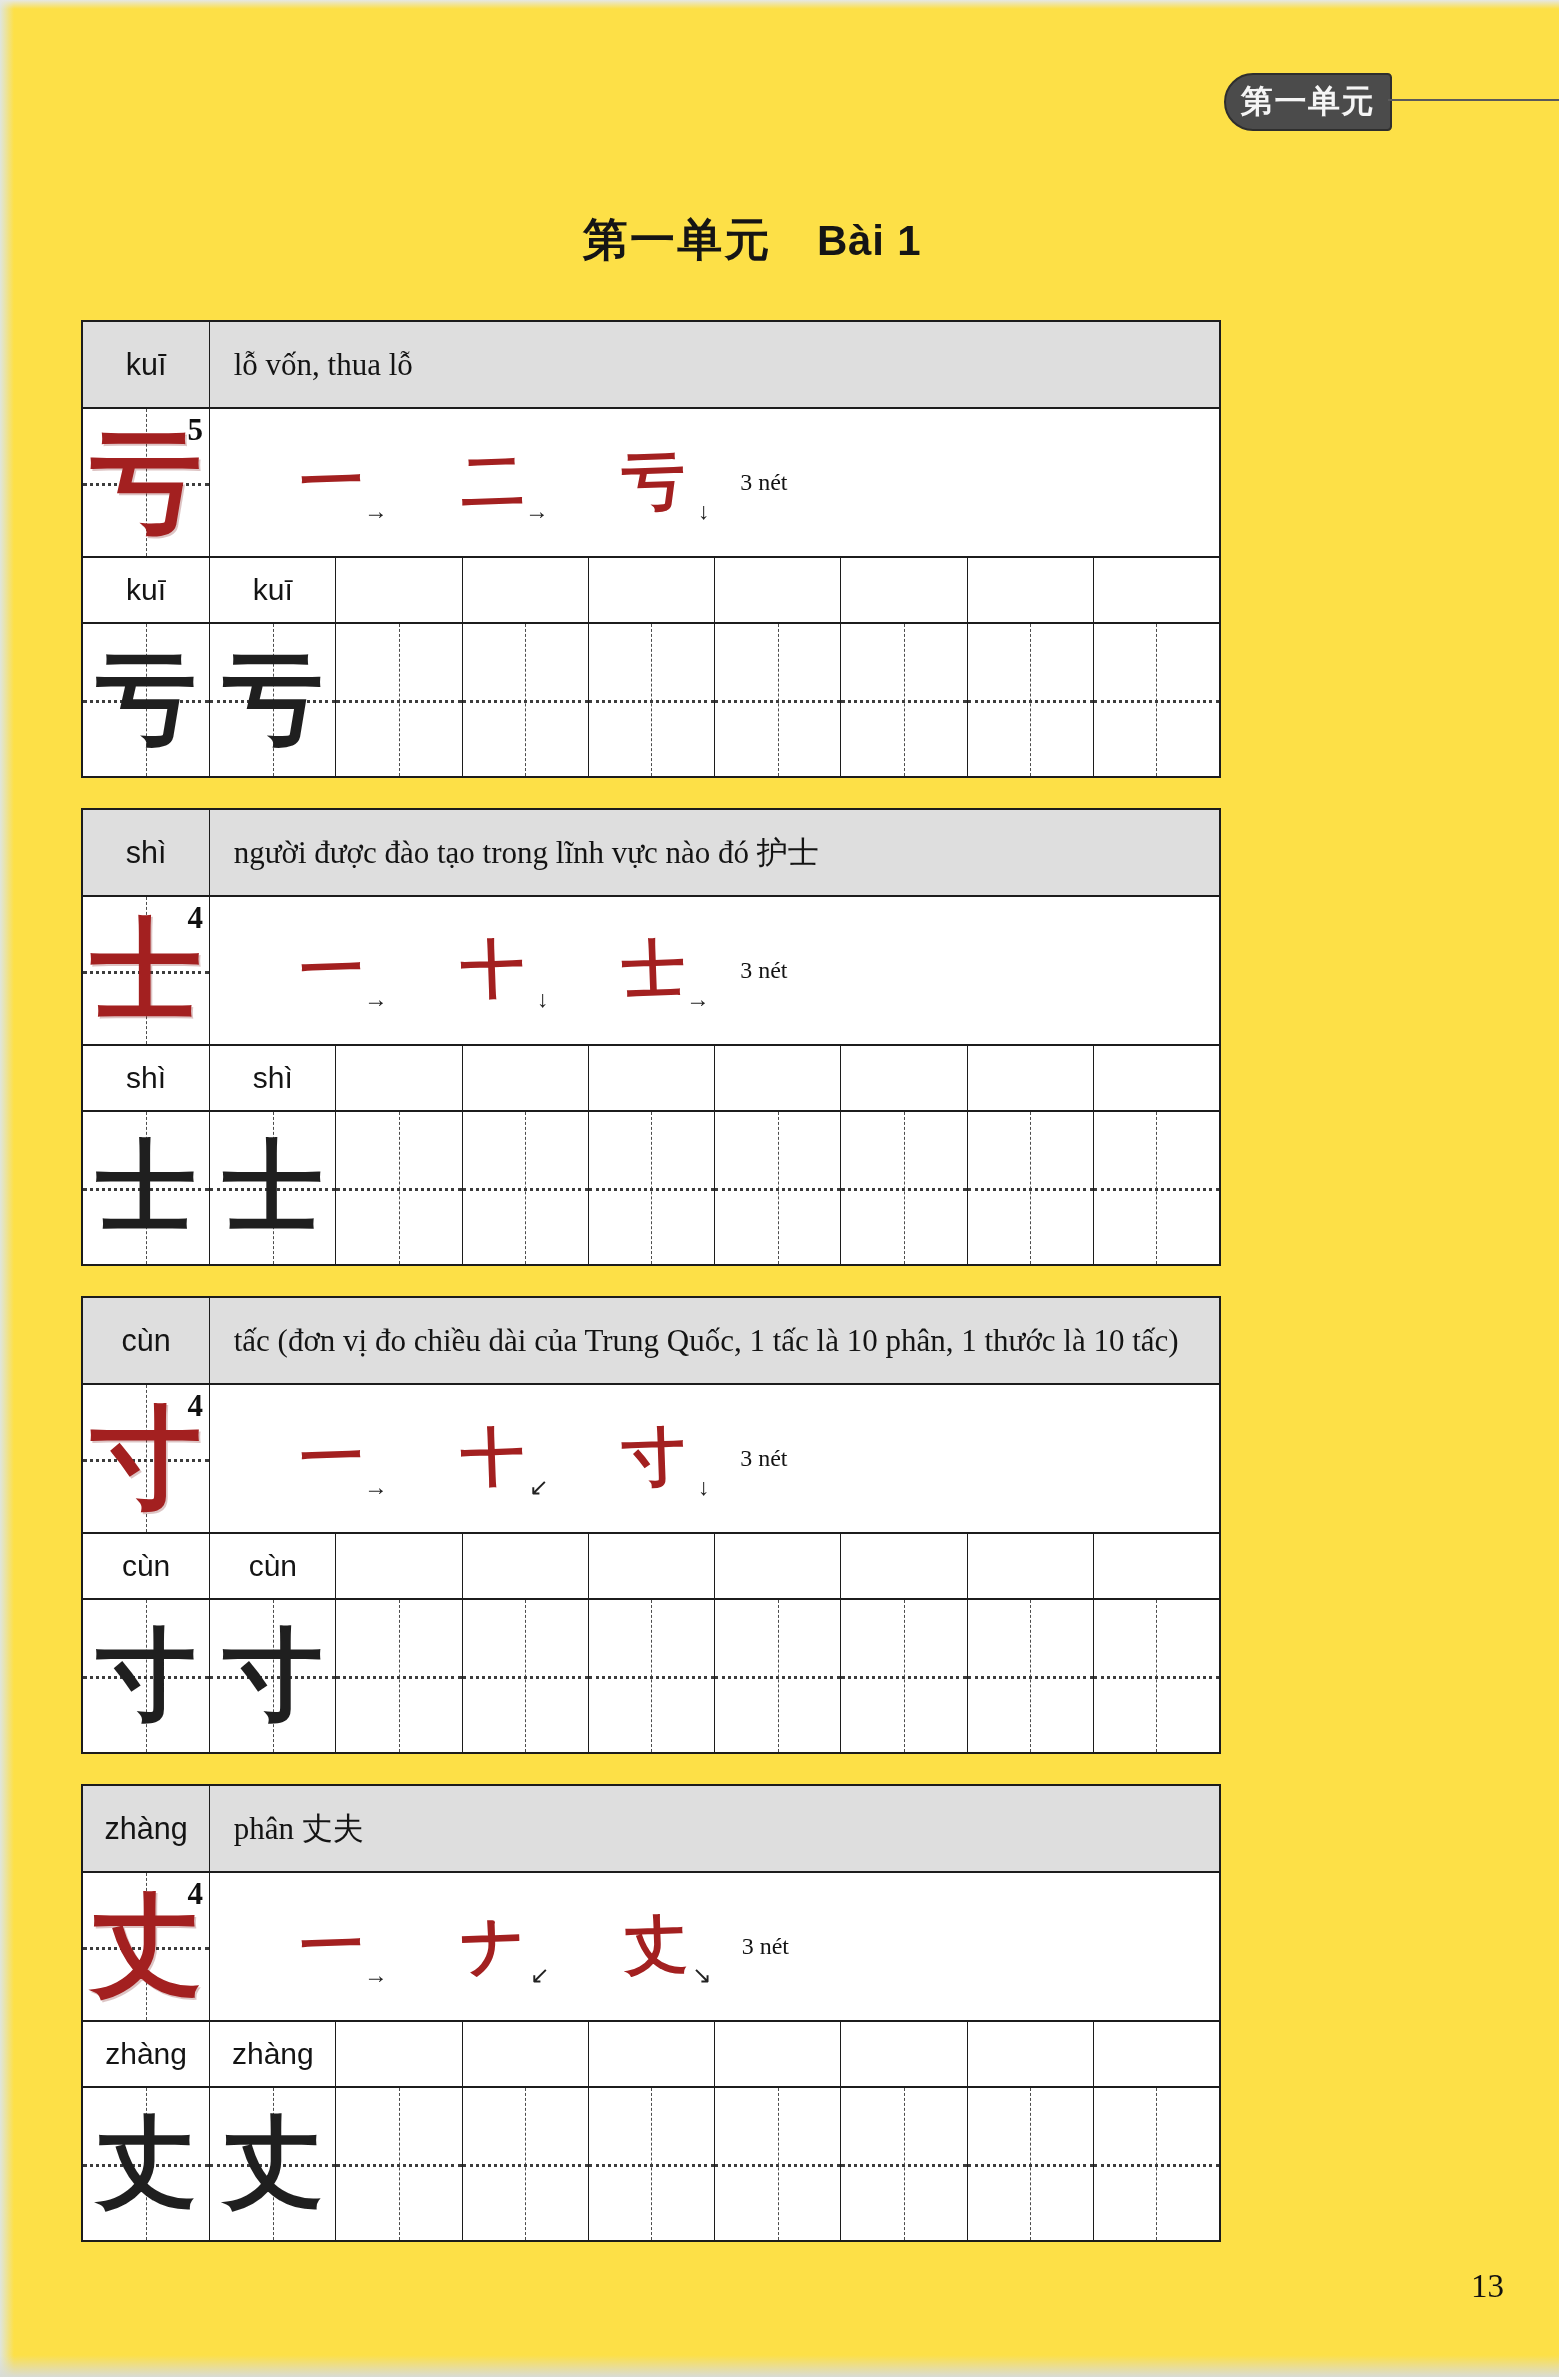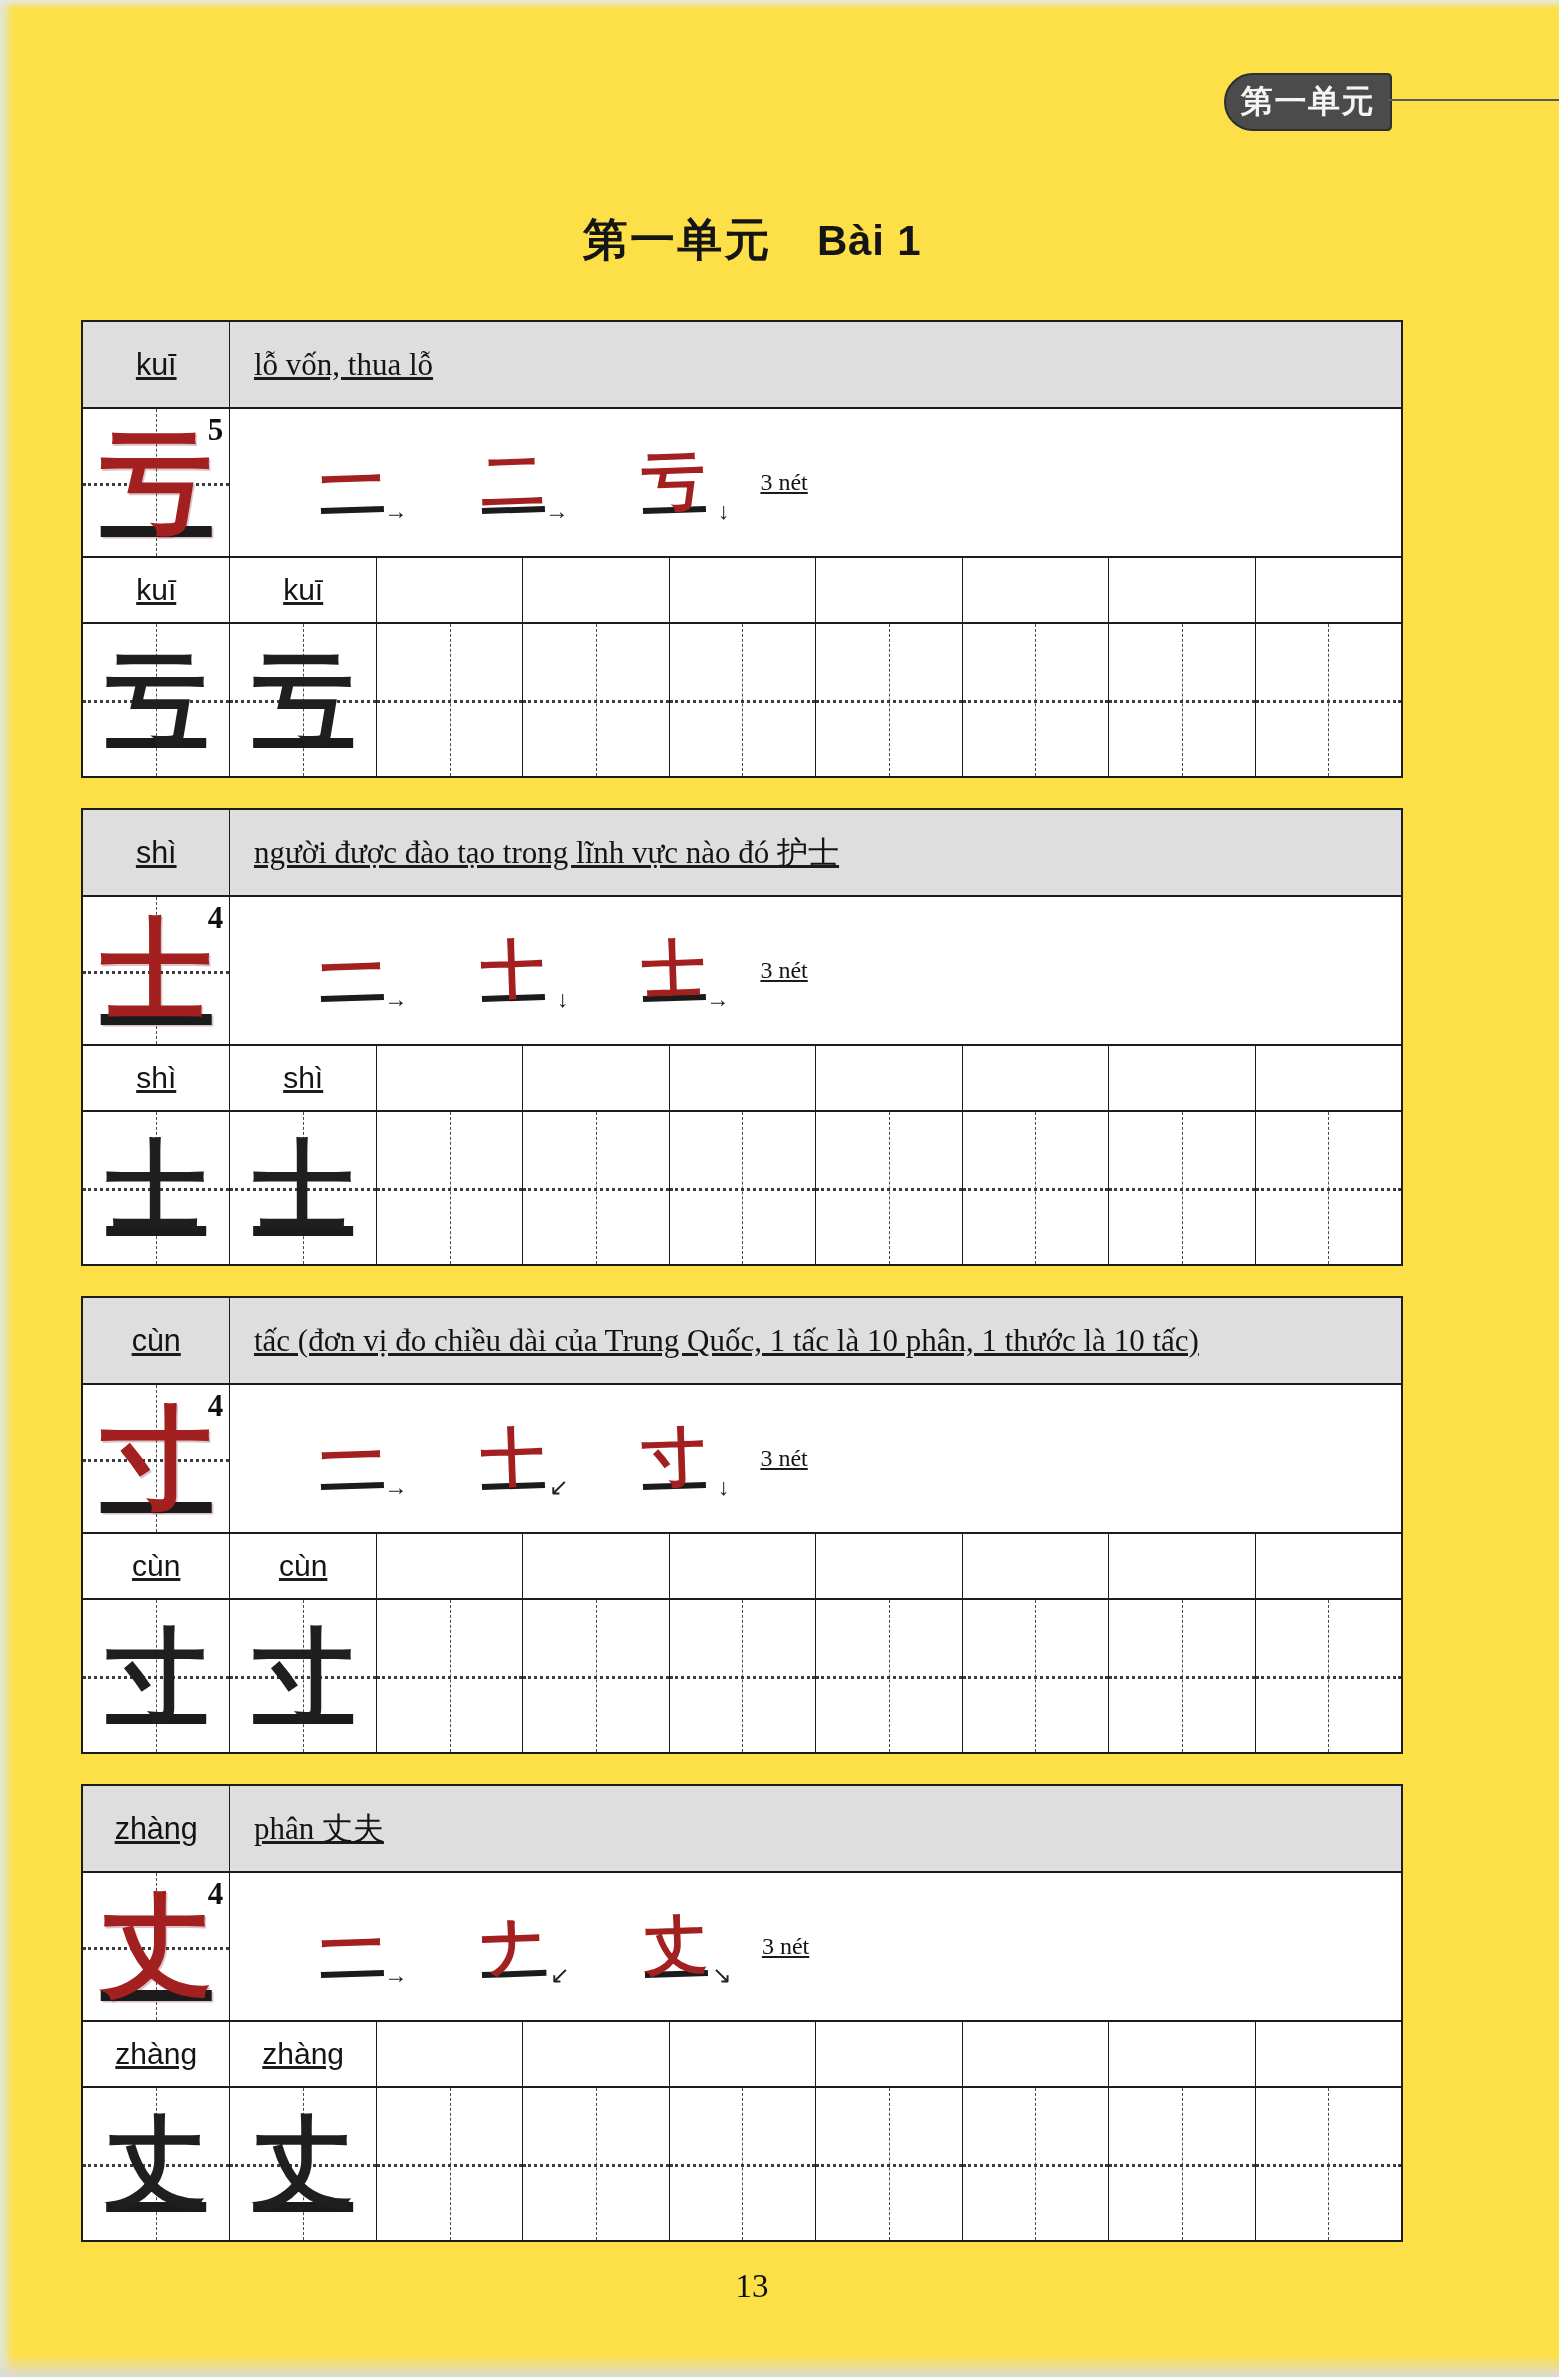--- a/index.html
+++ b/index.html
@@ -31,21 +31,21 @@
 
   
   .title{
     position:absolute;top:210px;left:0;width:1504px;
     text-align:center;font-weight:bold;font-size:45px;color:#151515;
     letter-spacing:2.3px;
   }
   .title .vn{font-size:42px;margin-left:45px;letter-spacing:0.8px;}
 
   
-  .blocks{position:absolute;top:320px;left:81px;width:1322px;text-decoration:underline;}
+  .blocks{position:absolute;top:320px;left:81px;width:1140px;}
   .block{
     border:2.3px solid #1c1c1c;background:#ffffff;margin-bottom:30px;
     box-sizing:border-box;
   }
   .row{display:grid;grid-template-columns:repeat(9,1fr);box-sizing:border-box;}
   .row + .row{border-top:2.3px solid #1c1c1c;}
   .cell{box-sizing:border-box;position:relative;}
   .cell + .cell{border-left:1.6px solid #1c1c1c;}
 
   
@@ -104,21 +104,21 @@
 
   
   .char-row{height:154px;}
   .ccell{display:flex;align-items:center;justify-content:center;background:#fff;}
   .practice-char{
     position:relative;z-index:1;font-family:"Liberation Serif", serif;
     font-size:100px;font-weight:600;color:#1f1f1f;line-height:1;
   }
 
   .pageno{
-    position:absolute;top:2268px;left:0;width:1504px;text-align:center;
+    position:absolute;top:2268px;left:0;width:1504px;text-align:right;
     font-family:"Liberation Serif", serif;font-size:33px;color:#111;
   }
 </style>
 </head>
 <body>
 
 <div class="page">
   <div class="edge-left"></div>
   <div class="edge-top"></div>
   <div class="edge-bottom"></div>

